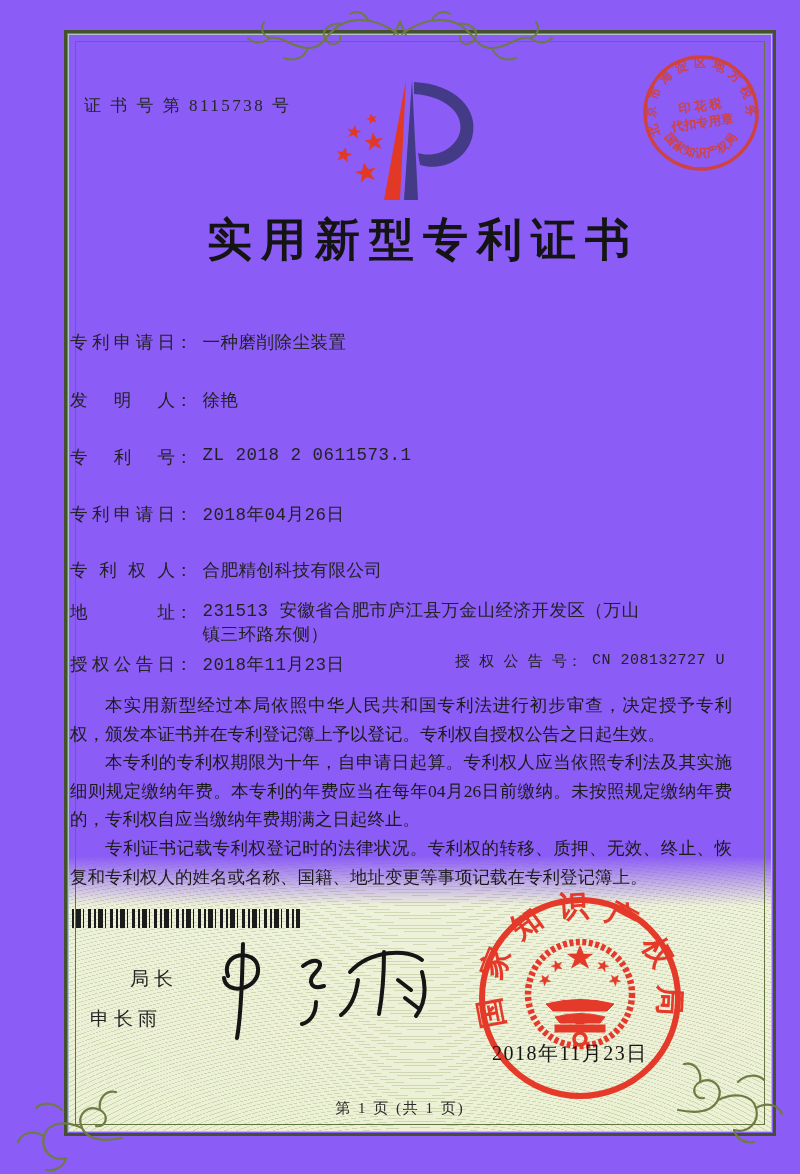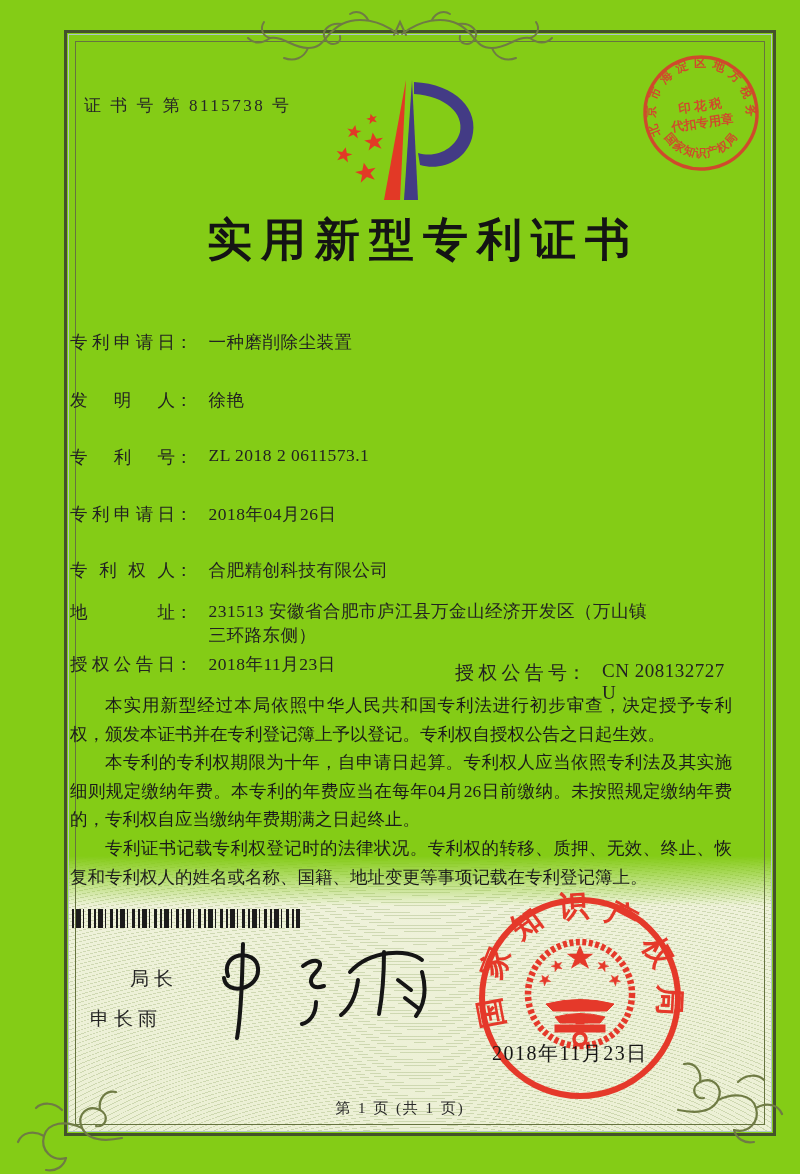--- a/index.html
+++ b/index.html
@@ -1,17 +1,17 @@
 <!DOCTYPE html>
 <html><head>
 <meta charset="utf-8">
 <style>
   html,body{margin:0;padding:0;}
   body{font-family:"Liberation Serif","DejaVu Serif",serif;background:#e8e4d4;}
-  .page{position:relative;width:800px;height:1174px;background:#84cc16;overflow:hidden;color:#1d1d1d;}
+  .page{position:relative;width:800px;height:1174px;background:#8b5cf6;overflow:hidden;color:#1d1d1d;}
 
   
   .frame{position:absolute;left:64px;top:30px;width:712px;height:1106px;box-sizing:border-box;
          border:3.5px solid #44512c;z-index:1;}
   .frame::before{content:"";position:absolute;inset:1px;border:1px solid #aec2cb;}
   .frame::after{content:"";position:absolute;inset:8px;border:1px solid #66743f;}
 
   
   .guilloche{position:absolute;left:68px;top:856px;width:704px;height:276px;z-index:0;
     background:
@@ -22,23 +22,23 @@
 
   .content{position:absolute;inset:0;z-index:2;}
 
   .cert-no{position:absolute;left:84px;top:94px;font-size:17px;letter-spacing:2.5px;color:#262626;}
   .title{position:absolute;left:0;right:0;top:210px;text-align:center;font-size:45px;font-weight:bold;
          letter-spacing:9px;color:#141414;padding-left:46px;}
 
   .row{position:absolute;left:70px;width:665px;display:flex;font-size:17.5px;color:#222;}
   .row .lbl{display:inline-block;width:105px;text-align:justify;text-align-last:justify;flex:none;}
   .row .col{flex:none;}
-  .row .val{margin-left:16px;letter-spacing:.5px;}
+  .row .val{margin-left:10px;letter-spacing:.5px;font-family:Liberation Mono, monospace;}
   .row .val.addr{width:452px;line-height:23.5px;}
-  .subrow{position:absolute;left:385px;top:8px;display:flex;font-size:19px;}
+  .subrow{position:absolute;left:385px;top:0;display:flex;font-size:15px;}
   .subrow .lbl{width:112px;}
 
   .body-text{position:absolute;left:70px;top:691px;width:662px;font-size:17.5px;line-height:28.6px;
              text-align:justify;color:#1b1b1b;}
   .body-text p{margin:0;text-indent:2em;}
 
   .barcode{position:absolute;left:72px;top:909px;width:228px;height:19px;
     background:repeating-linear-gradient(90deg,#1c1c1c 0 2px,rgba(0,0,0,0) 2px 4px,#1c1c1c 4px 9px,
       rgba(0,0,0,0) 9px 11px,#1c1c1c 11px 12px,rgba(0,0,0,0) 12px 16px,#1c1c1c 16px 19px,rgba(0,0,0,0) 19px 22px);}
 

